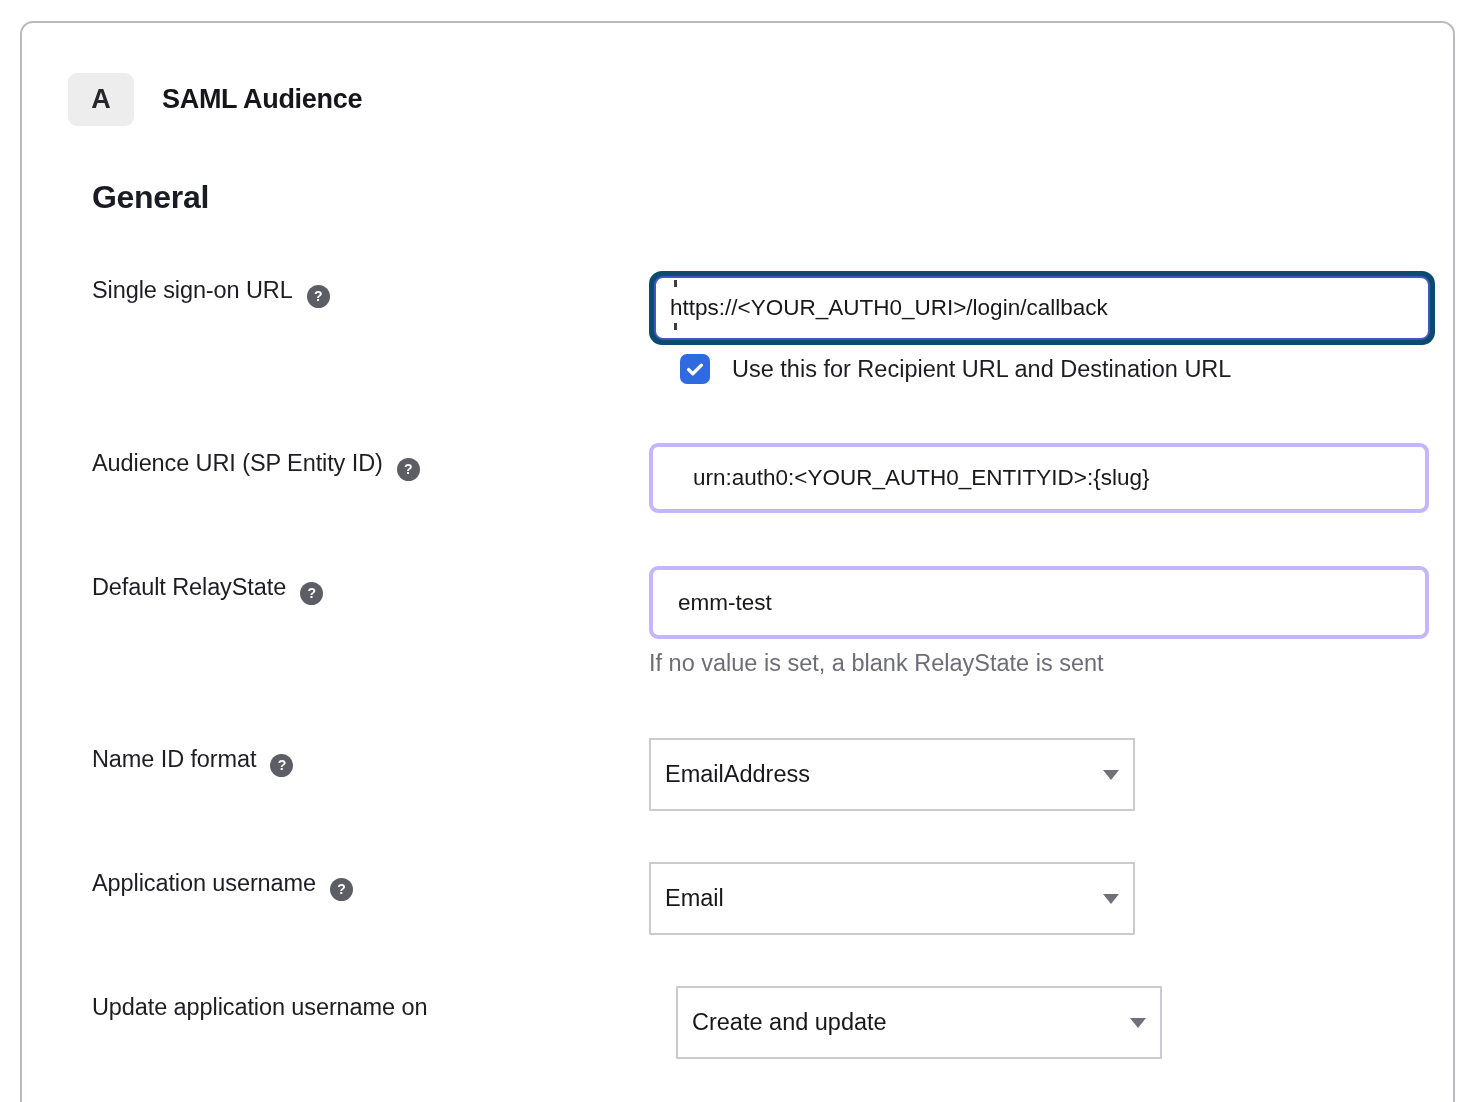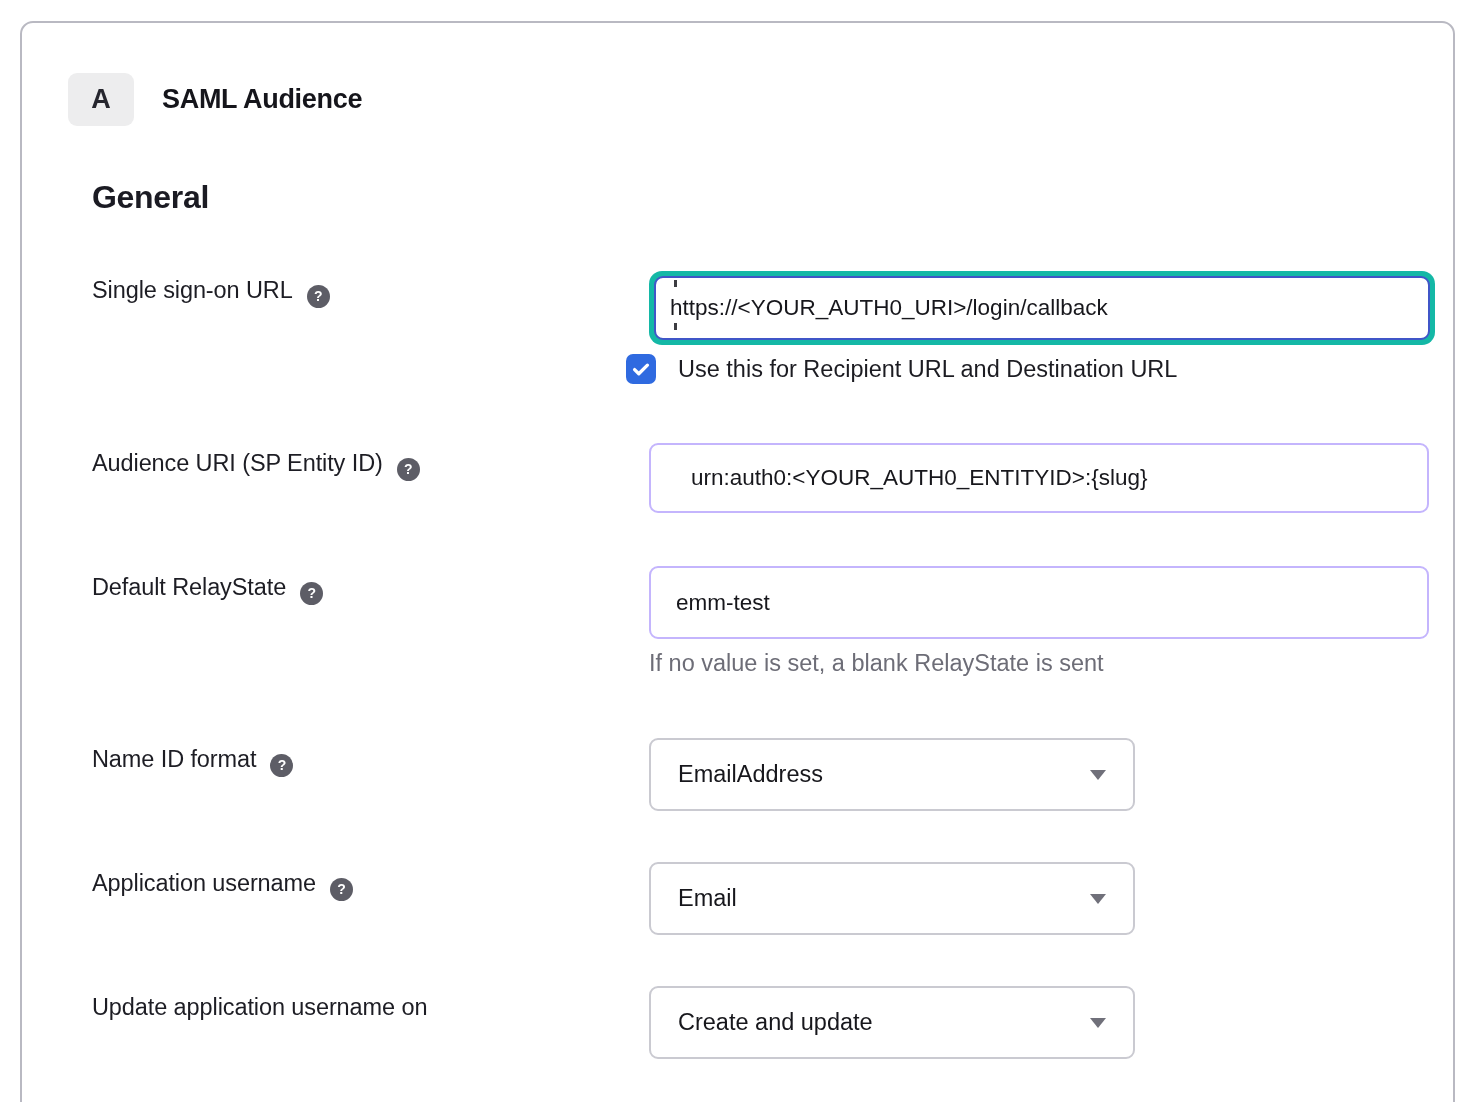--- a/index.html
+++ b/index.html
@@ -22,50 +22,50 @@
   
   .flabel { position:absolute; left:70px; font-size:23.5px; color:#1d1d24;
             letter-spacing:-0.1px; white-space:nowrap; }
   .help { display:inline-flex; align-items:center; justify-content:center;
           width:23px; height:23px; border-radius:50%; background:#5d5d66;
           color:#ffffff; font-size:14px; font-weight:bold; margin-left:14px;
           vertical-align:-3px; cursor:pointer; }
 
   
   .focus-wrap { position:absolute; left:627px; top:248px; width:786px;
-                padding:5px; background:#14b8a6; border-radius:13px; }
-  .text-input { display:block; width:780px; height:70px; border:2px solid #c4b5fd;
+                padding:5px; background:#0c4a6e; border-radius:13px; }
+  .text-input { display:block; width:780px; height:70px; border:4px solid #c4b5fd;
                 border-radius:9px; font-family:"Liberation Sans", sans-serif;
                 font-size:22.5px; color:#17171c; background:#fff; padding:0 24px;
                 outline:none; }
   .focus-wrap .text-input { width:100%; height:64px; border:2px solid #4056c8;
                             padding:0 14px; }
   .ibeam { position:absolute; left:25px; width:3px; height:7px; background:#3c3c42; }
   .ibeam.top { top:9px; } .ibeam.bot { top:52px; }
 
-  .chk-row { position:absolute; left:598px; top:331px; display:flex;
+  .chk-row { position:absolute; left:652px; top:331px; display:flex;
              align-items:center;padding-left:6px; }
   .checkbox { width:30px; height:30px; background:#2f6ae0; border-radius:7px;
               display:flex; align-items:center; justify-content:center;
               cursor:pointer; flex:none; }
   .checkbox svg { width:22px; height:22px; }
   .chk-label { margin-left:22px; font-size:23.5px; color:#1c1c22; }
 
   .input-audience { position:absolute; left:627px; top:420px; height:70px; padding:0 40px; }
   .input-relay    { position:absolute; left:627px; top:543px; height:73px; padding:0 25px; }
   .helper { position:absolute; left:627px; top:627px; font-size:23.5px; color:#6d6d77; }
 
   .select { position:absolute; left:627px; width:486px; height:73px;
-            border:2px solid #cacad1; border-radius:9px; background:#fff;
+            border:2px solid #cacad1; border-radius:1px; background:#fff;
             display:flex; align-items:center; justify-content:space-between;
-            padding:0 27px; cursor:pointer; }
+            padding:0 14px; cursor:pointer; }
   .select .val { font-size:23.5px; color:#17171c; }
   .caret { width:0; height:0; border-left:8px solid transparent;
            border-right:8px solid transparent; border-top:10px solid #70707a; }
-  .sel-nameid { top:715px; } .sel-appuser { top:839px; } .sel-update { top:963px; }
+  .sel-nameid { top:715px; } .sel-appuser { top:839px; } .sel-update { top:963px;margin-left:27px; }
 
   .lbl-sso   { top:254px; } .lbl-aud   { top:427px; } .lbl-relay { top:551px; }
   .lbl-nid   { top:723px; } .lbl-app   { top:847px; } .lbl-upd   { top:971px; }
 </style>
 </head>
 <body>
 
 <div class="card">
 
   <div class="hdr">

